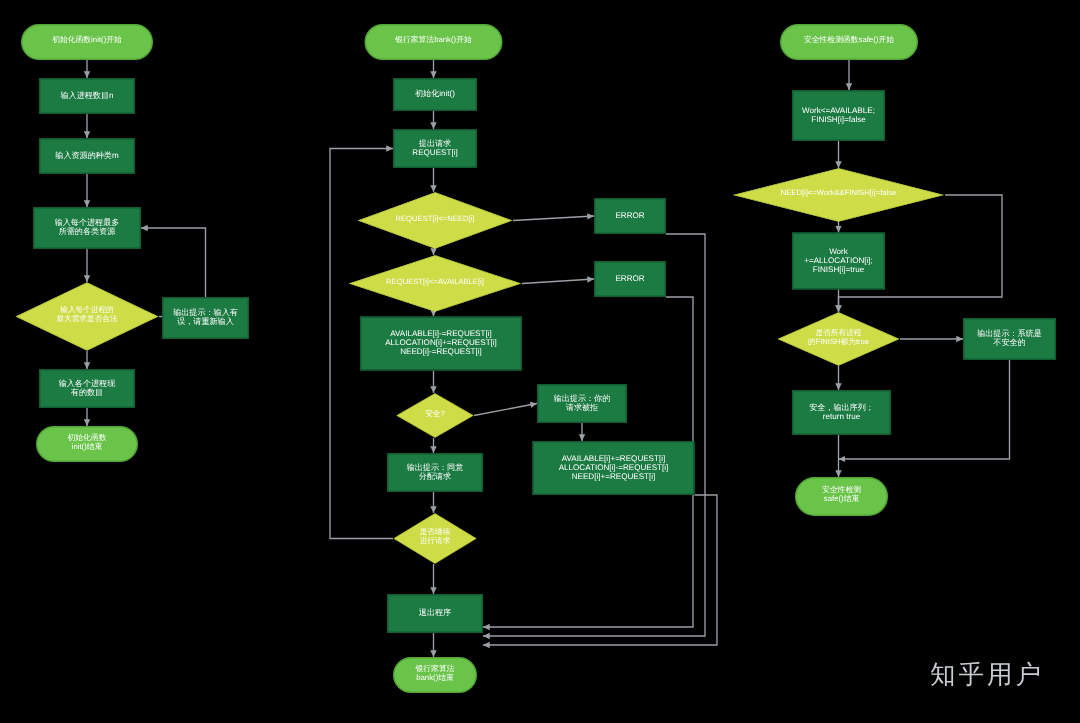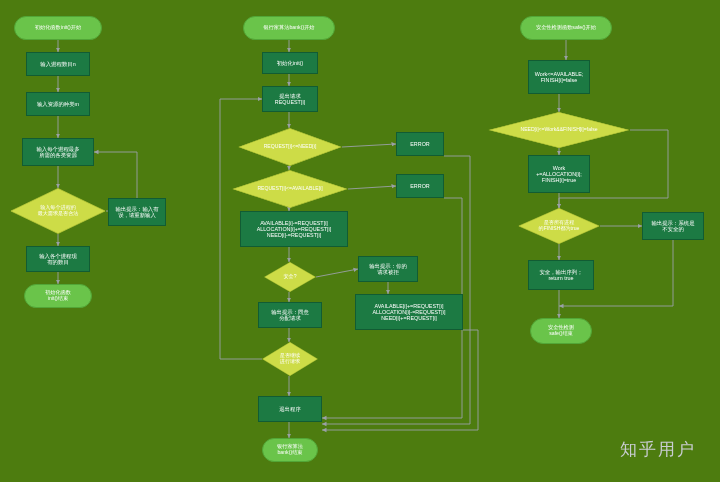--- a/index.html
+++ b/index.html
@@ -4,21 +4,21 @@
 <style>
   html, body {
     margin: 0;
     padding: 0;
     background: #ffffff;
   }
   #canvas {
     position: relative;
     width: 720px;
     height: 482px;
-    background: #4d7c0f;
+    background: #000000;
     font-family: "Liberation Sans", "DejaVu Sans", sans-serif;
     overflow: hidden;
   }
   svg.edges {
     position: absolute;
     left: 0;
     top: 0;
     width: 720px;
     height: 482px;
     pointer-events: none;

